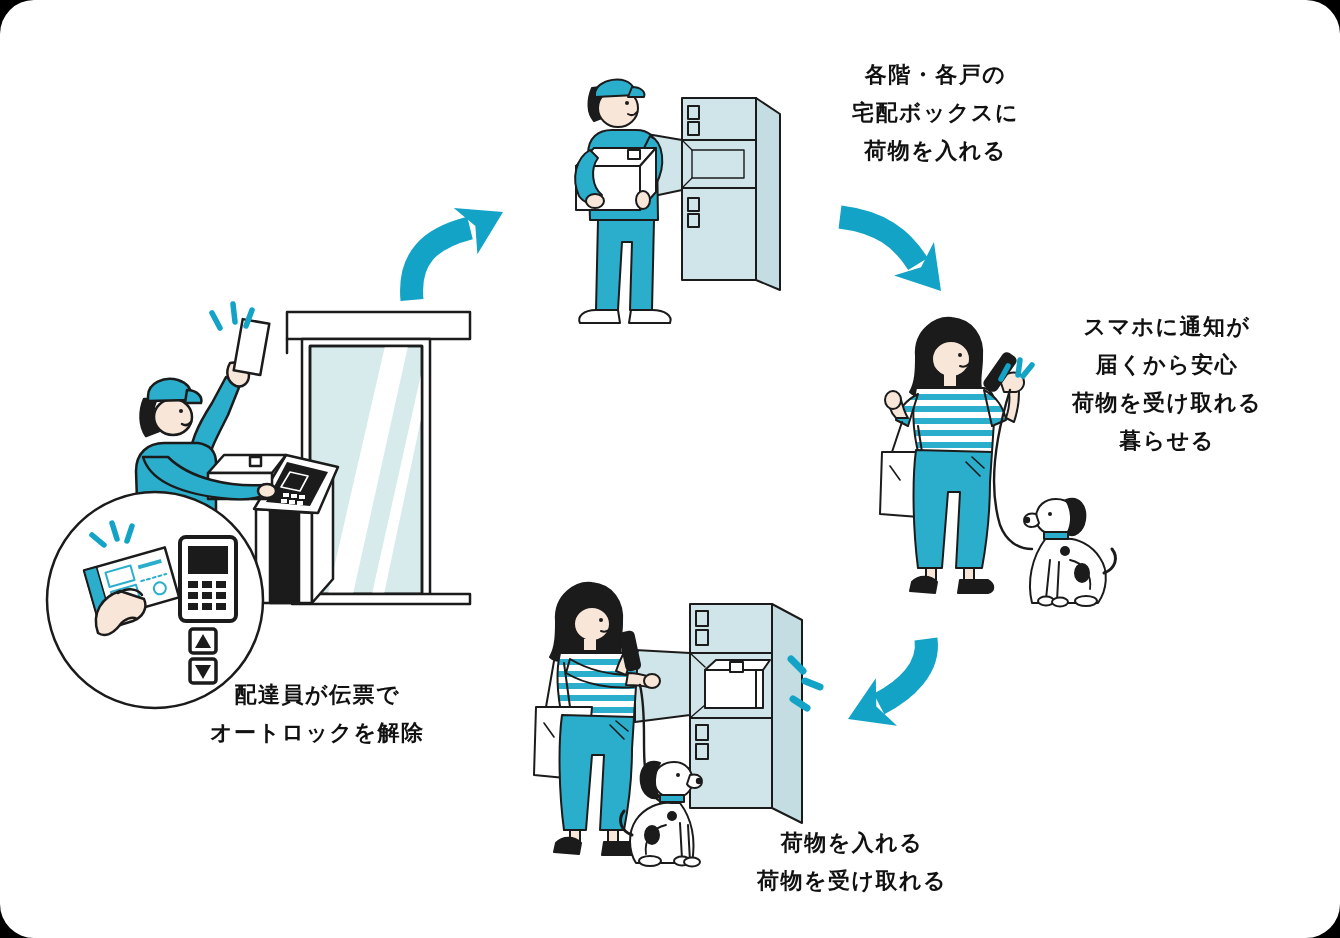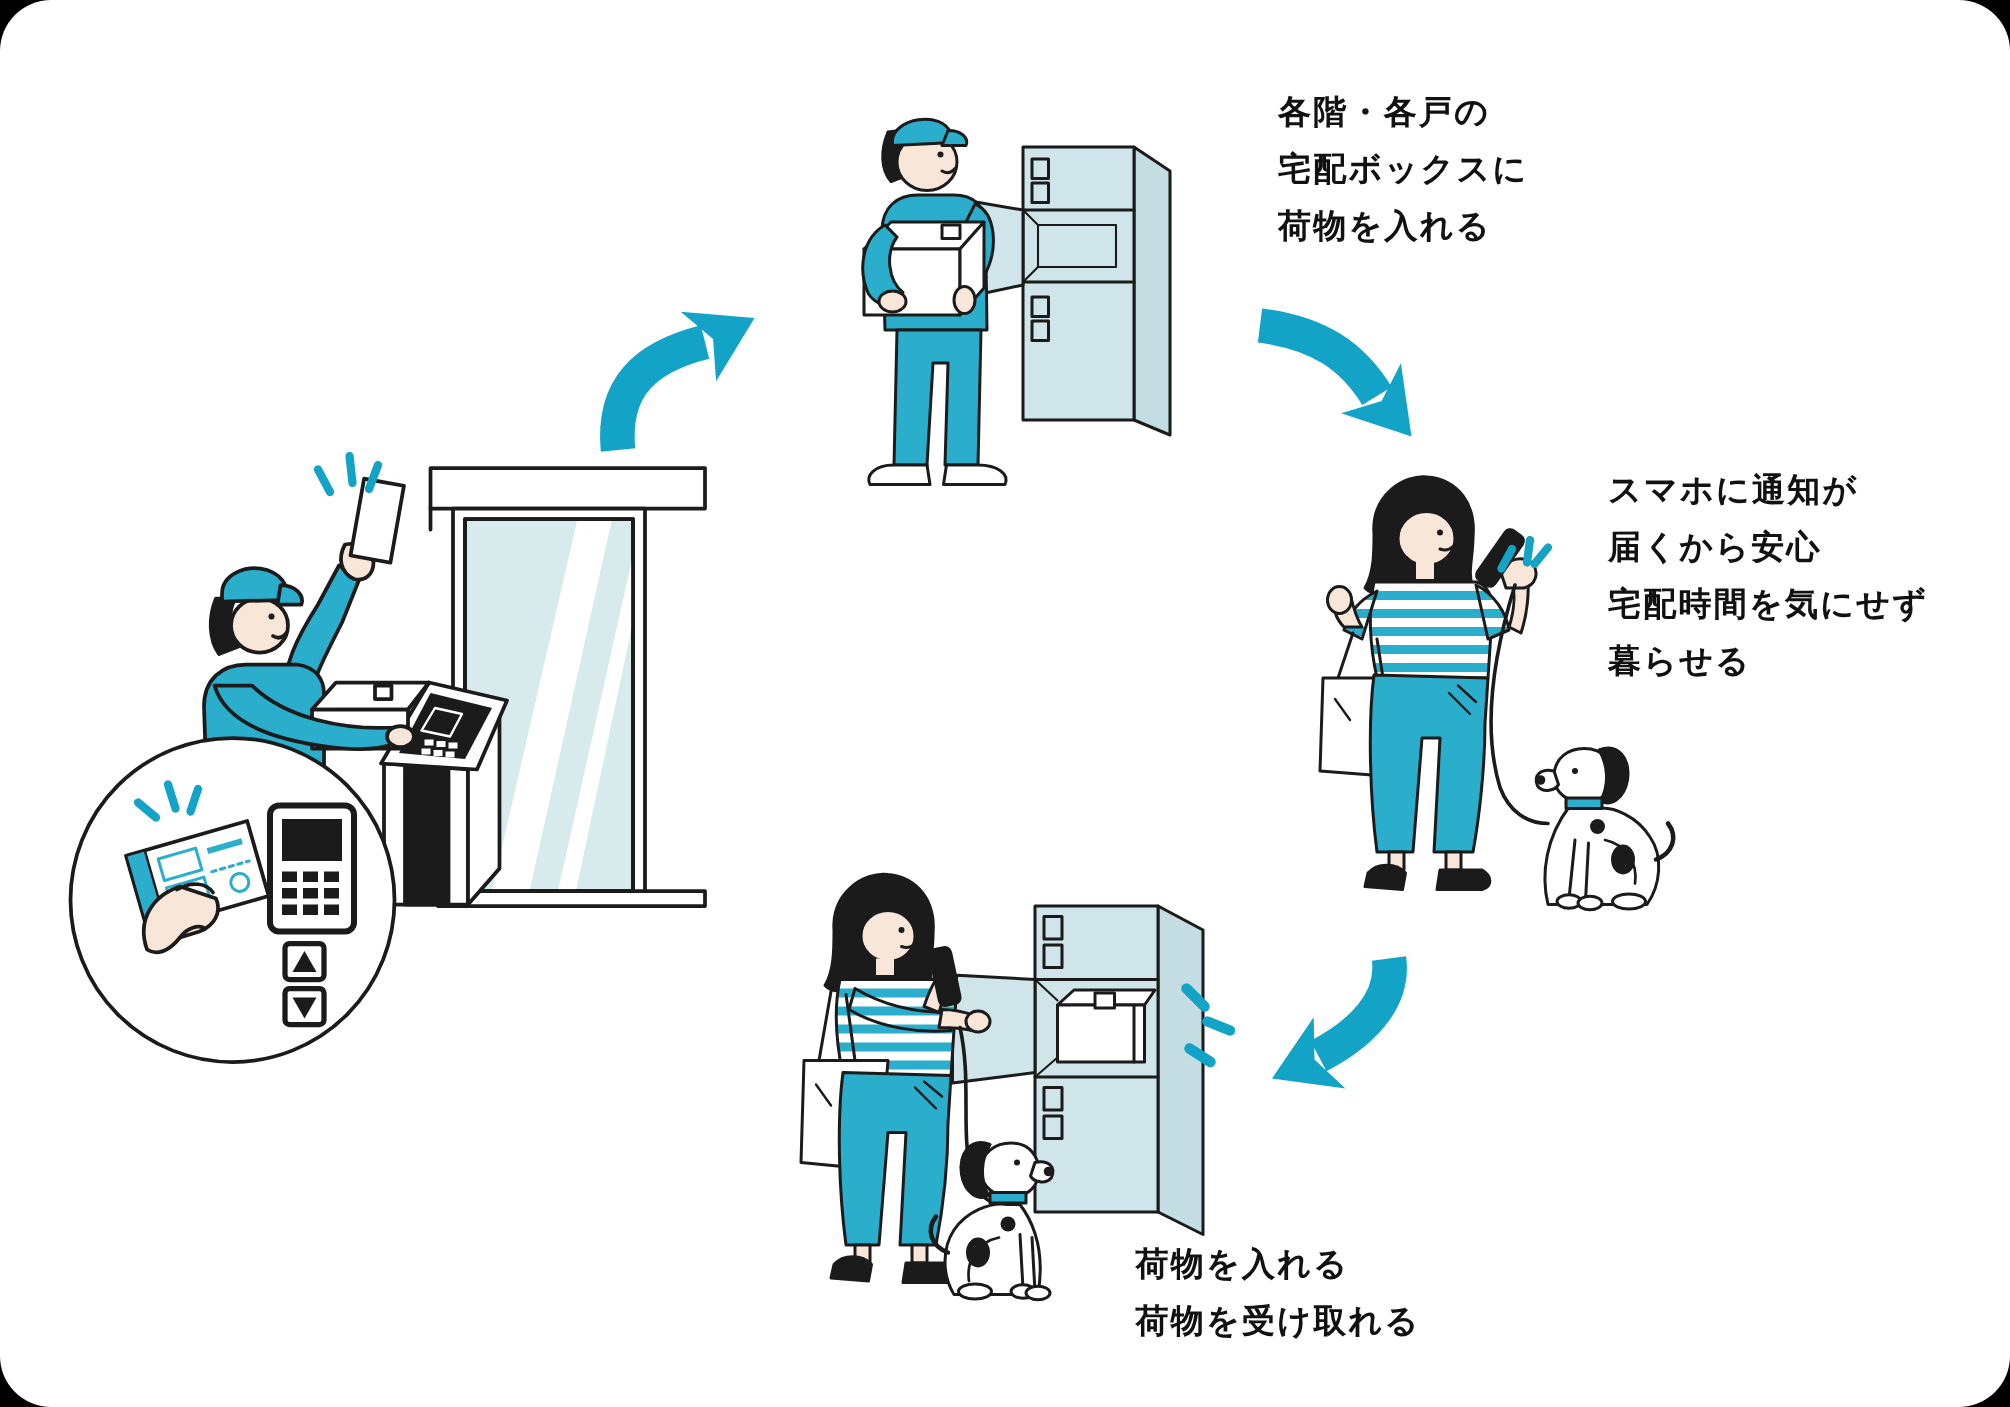--- a/index.html
+++ b/index.html
@@ -1,20 +1,20 @@
 <!DOCTYPE html>
 <html><head>
 <meta charset="utf-8">
 <style>
   html,body{margin:0;padding:0;background:#000;}
   .canvas{position:relative;width:1340px;height:938px;background:#fff;border-radius:34px;overflow:hidden;
           font-family:"Liberation Sans","DejaVu Sans",sans-serif;}
   .scene{position:absolute;}
   .caption{position:absolute;font-size:22px;font-weight:700;line-height:38px;color:#111;
-           white-space:pre-line;letter-spacing:1.5px;}
+           white-space:pre-line;letter-spacing:1.5px;text-align:center;}
   svg{display:block;overflow:visible;}
 </style>
 </head>
 <body>
 
 <div class="canvas">
 
   <svg class="scene" style="left:0;top:0" width="1340" height="938" viewBox="0 0 1340 938">
     <g fill="#12A3C6" stroke="none">
       <path d="M412,300 C408,258 430,238 470,228" fill="none" stroke="#12A3C6" stroke-width="23"></path>
@@ -315,23 +315,25 @@
         <path d="M134,205 C134,193 144,187 154,187 C166,187 174,196 172,209 C171,217 164,223 154,223 C144,223 134,217 134,205 Z" fill="#fff"></path>
         <path d="M170,200 C179,198 184,203 181,210 C177,215 169,213 167,209 Z" fill="#fff"></path>
         <circle cx="179" cy="206" r="3.2" fill="#1B1B1B" stroke="none"></circle>
         <circle cx="158" cy="200" r="2" fill="#1B1B1B" stroke="none"></circle>
         <path d="M140,188 C127,183 119,194 121,208 C123,220 132,226 139,222 C133,211 134,198 140,188 Z" fill="#1B1B1B"></path>
         <rect x="140" y="220" width="24" height="7" fill="#2BAECB"></rect>
       </g>
     </g>
   </svg>
 
+  <div class="caption" style="left:210px;top:676px">配達員が伝票で
+オートロックを解除</div>
   <div class="caption" style="left:852px;top:56px">各階・各戸の
 宅配ボックスに
 荷物を入れる</div>
   <div class="caption" style="left:1072px;top:308px">スマホに通知が
 届くから安心
-宅配時間を気にせず
+荷物を受け取れる
 暮らせる</div>
   <div class="caption" style="left:757px;top:824px">荷物を入れる
 荷物を受け取れる</div>
 
 </div>
 
 </body></html>

